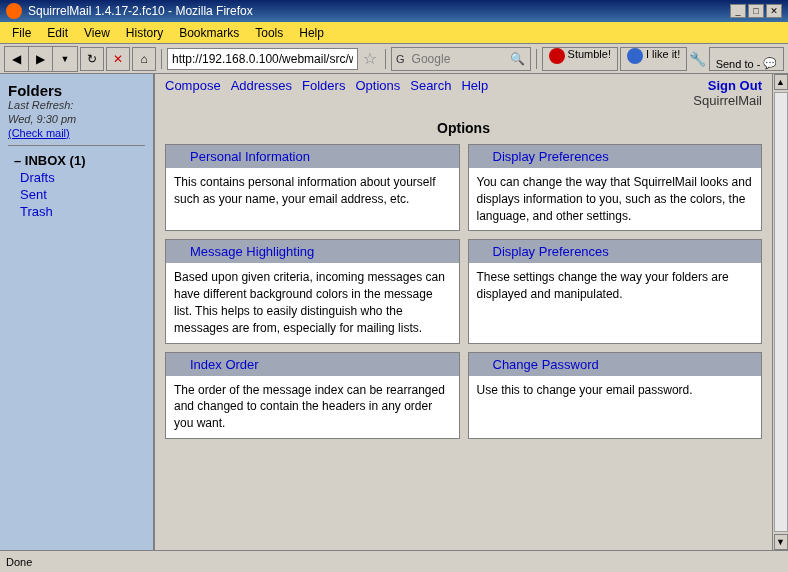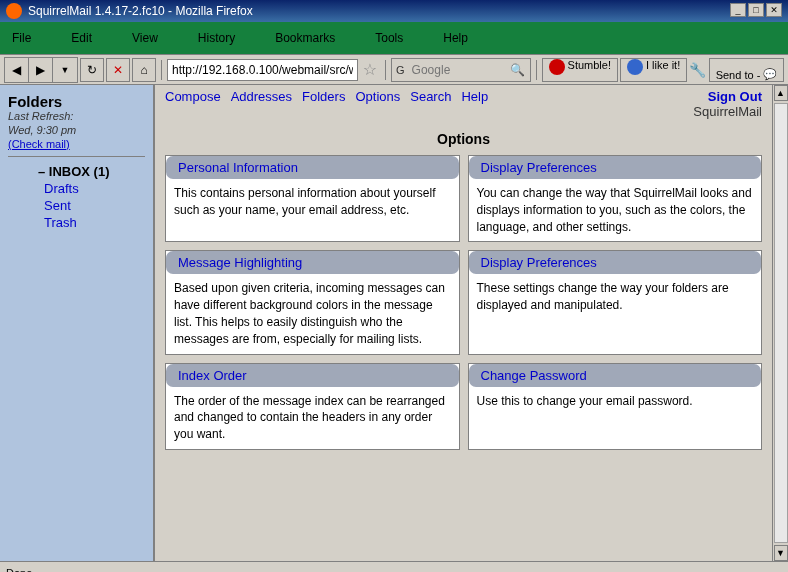--- a/index.html
+++ b/index.html
@@ -4,41 +4,41 @@
   <style>
     * { margin: 0; padding: 0; box-sizing: border-box; }
     body { font-family: Arial, sans-serif; font-size: 13px; background: #d4d0c8; color: #000; }
 
     
     .titlebar {
       background: linear-gradient(to bottom, #0a246a, #3a6ea5);
       color: white;
       padding: 3px 6px;
       display: flex;
+      align-items: center;
       justify-content: space-between;
       height: 22px;
     }
     .titlebar-left { display: flex; align-items: center; gap: 6px; font-size: 12px; }
     .titlebar-icon { width: 16px; height: 16px; background: #ff6600; border-radius: 50%; display: inline-block; }
     .titlebar-buttons { display: flex; gap: 2px; }
     .titlebar-btn {
       width: 16px; height: 14px; background: #d4d0c8;
       border: 1px solid #808080; font-size: 9px; cursor: pointer;
       display: flex; align-items: center; justify-content: center; color: #000;
     }
 
     
     .menubar {
-      background: #15803d;
+      background: #fde047;
       display: flex;
       align-items: center;
-      height: 33px;
+      height: 22px;
       padding: 0 4px;
       border-bottom: 1px solid #808080;
-      gap: 24px;
     }
     .menubar-item {
       padding: 2px 8px;
       font-size: 12px;
       cursor: pointer;
       color: #000;
     }
 
     
     .toolbar {
@@ -128,21 +128,20 @@
       font-size: 11px;
       color: #00c;
       text-decoration: underline;
       cursor: pointer;
     }
     .sidebar-divider { border-top: 1px solid #808080; margin: 6px 0; }
     .sidebar-folder {
       padding: 1px 0 1px 12px;
       font-size: 13px;
       cursor: pointer;
-      margin-left: 24px;
     }
     .sidebar-folder.inbox {
       font-weight: bold;
       color: #000;
       padding-left: 6px;
     }
     .sidebar-folder a, .sidebar-folder-link {
       color: #00c;
       text-decoration: none;
       font-size: 13px;
@@ -192,22 +191,21 @@
       display: grid;
       grid-template-columns: 1fr 1fr;
       gap: 8px;
     }
     .option-cell {
       background: white;
       border: 1px solid #808080;
     }
     .option-header {
       background: #a0a8b8;
-      padding: 4px 12px;
-      border-radius: 7px;
+      padding: 4px 24px;
     }
     .option-header a {
       color: #00c;
       text-decoration: none;
       font-size: 13px;
       font-weight: normal;
     }
     .option-body {
       padding: 6px 8px;
       font-size: 12px;

